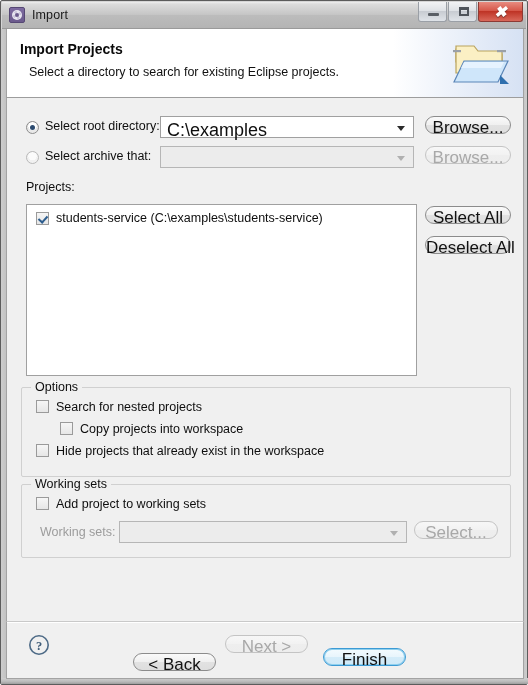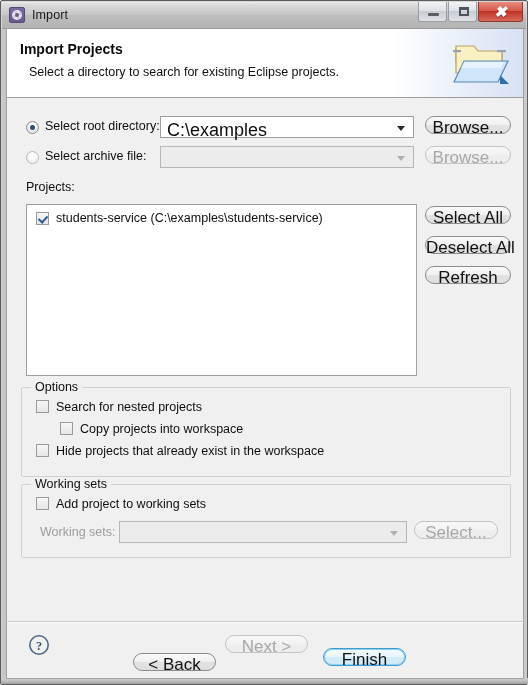--- a/index.html
+++ b/index.html
@@ -412,39 +412,38 @@
 
     <div class="radio checked" style="left:19px; top:23px;"></div>
     <div class="lbl" style="left:38px; top:21px;">Select root directory:</div>
     <div class="combo" style="left:153px; top:18px; width:254px;">
       <span class="val">C:\examples</span>
       <span class="arrow"></span>
     </div>
     <div class="btn" style="left:418px; top:18px; width:86px;">Browse...</div>
 
     <div class="radio disabled" style="left:19px; top:53px;"></div>
-    <div class="lbl" style="left:38px; top:51px;">Select archive file:</div>
+    <div class="lbl" style="left:38px; top:51px;">Select archive that:</div>
     <div class="combo disabled" style="left:153px; top:48px; width:254px;">
       <span class="val"></span>
       <span class="arrow"></span>
     </div>
     <div class="btn disabled" style="left:418px; top:48px; width:86px;">Browse...</div>
 
     <div class="lbl" style="left:19px; top:82px;">Projects:</div>
 
     <div class="listbox" style="left:19px; top:106px; width:391px; height:172px;">
       <div class="list-item">
         <span class="cb checked"></span>
         <span class="txt">students-service (C:\examples\students-service)</span>
       </div>
     </div>
 
     <div class="btn" style="left:418px; top:108px; width:86px;">Select All</div>
     <div class="btn" style="left:418px; top:138px; width:86px;">Deselect All</div>
-    <div class="btn" style="left:418px; top:168px; width:86px;">Refresh</div>
 
     <div class="group" style="left:14px; top:289px; width:490px; height:90px;">
       <span class="caption">Options</span>
 
       <div class="cb-row" style="left:14px; top:12px;">
         <span class="cb"></span>
         <span class="txt">Search for nested projects</span>
       </div>
       <div class="cb-row" style="left:14px; top:34px;padding-left:24px;">
         <span class="cb"></span>

